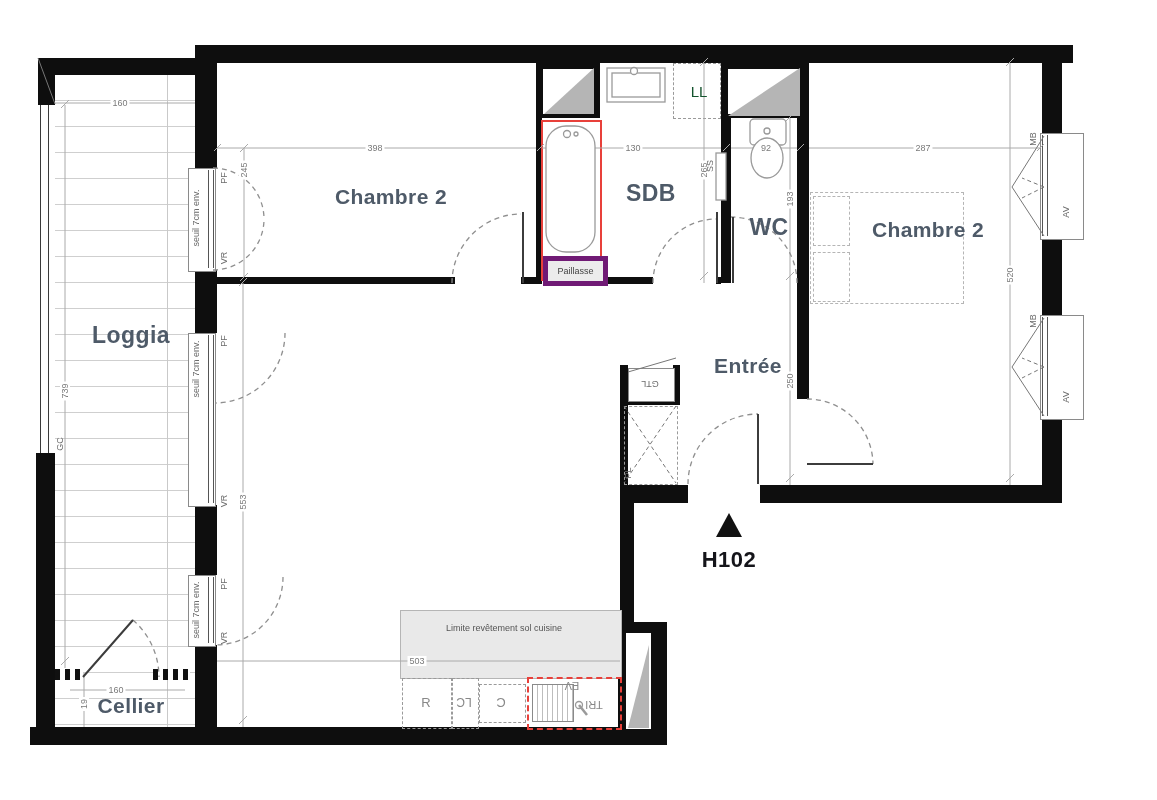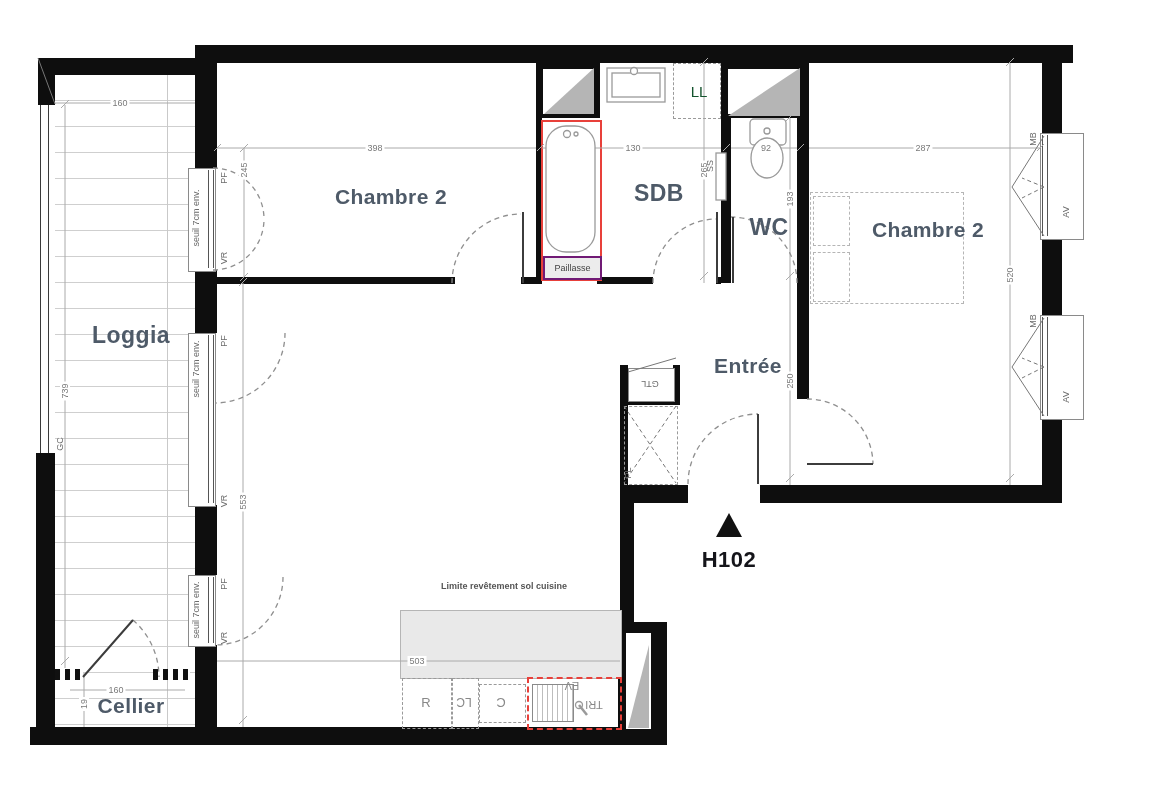--- a/index.html
+++ b/index.html
@@ -22,21 +22,21 @@
   .winV{position:absolute;background:#fff;border:1px solid #8a8a8a;}
   .glz{position:absolute;background:#fff;border-left:1px solid #555;border-right:1px solid #555;}
   .dashbox{position:absolute;border:1.5px dashed #9a9a9a;background:transparent;}
   .redbox{position:absolute;border:2px dashed #e8403a;}
   .tubred{position:absolute;border:2px solid #e8403a;background:#fff;}
   .gray{position:absolute;background:#e9e9e9;border:1px solid #b5b5b5;}
   .deck{position:absolute;background:repeating-linear-gradient(180deg,rgba(0,0,0,0) 0 25px,#cfcfcf 25px 26px);}
   .rail{position:absolute;background:#fff;border-left:1.5px solid #3a3a3a;border-right:1.5px solid #3a3a3a;}
   .hatch{position:absolute;background:repeating-linear-gradient(90deg,#111 0 5px,#fff 5px 10px);}
   .evunit{position:absolute;border:1px solid #8a8a8a;background:repeating-linear-gradient(90deg,#fff 0 4px,#bdbdbd 4px 5px);}
-  .paill{position:absolute;background:#ececec;border:2px solid #701a75;display:flex;align-items:center;justify-content:center;
+  .paill{position:absolute;background:#ececec;border:5px solid #701a75;display:flex;align-items:center;justify-content:center;
          font-size:9px;color:#444;}
   svg.ol{position:absolute;left:0;top:0;pointer-events:none;}
 </style>
 </head>
 <body>
 
 <div class="plan">
 
   <div class="deck abs" style="left:55px;top:75px;width:140px;height:652px;"></div>
   <div class="abs" style="left:167px;top:75px;width:1px;height:652px;background:#c9c9c9;"></div>
@@ -173,21 +173,21 @@
       <ellipse cx="767" cy="158" rx="16" ry="20"></ellipse>
       <rect x="716" y="153" width="10" height="47"></rect>
       <circle cx="579" cy="705" r="3.5"></circle>
       <path d="M579,705l8,10" stroke-width="2.5"></path>
     </g>
 
     <polygon points="716,537 742,537 729,513" fill="#111111"></polygon>
   </svg>
 
   <div class="lbl" style="left:391px;top:197px;">Chambre 2</div>
-  <div class="lbl big" style="left:651px;top:193px;margin-left:8px;">SDB</div>
+  <div class="lbl big" style="left:651px;top:193px;">SDB</div>
   <div class="lbl big" style="left:769px;top:227px;">WC</div>
   <div class="lbl" style="left:928px;top:230px;">Chambre 2</div>
   <div class="lbl big" style="left:131px;top:335px;">Loggia</div>
   <div class="lbl" style="left:748px;top:366px;">Entrée</div>
   <div class="lbl" style="left:131px;top:706px;">Cellier</div>
   <div class="h102" style="left:729px;top:560px;">H102</div>
 
   <div class="dim" style="left:120px;top:103px;">160</div>
   <div class="dim" style="left:375px;top:148px;">398</div>
   <div class="dim" style="left:633px;top:148px;">130</div>
@@ -215,20 +215,20 @@
   <div class="ann rv" style="left:224px;top:638px;">VR</div>
   <div class="ann rv" style="left:60px;top:444px;">GC</div>
   <div class="ann ll" style="left:699px;top:91px;">LL</div>
   <div class="ann rv" style="left:710px;top:166px;">SS</div>
   <div class="ann rv" style="left:1033px;top:139px;">MB</div>
   <div class="ann rv" style="left:1066px;top:212px;">AV</div>
   <div class="ann rv" style="left:1033px;top:321px;">MB</div>
   <div class="ann rv" style="left:1066px;top:397px;">AV</div>
   <div class="ann r180" style="left:650px;top:384px;">GTL</div>
   <div class="ann rv" style="left:628px;top:473px;">PL</div>
-  <div class="ann" style="left:504px;top:586px;color:#555;font-weight:bold;">Limite revêtement sol cuisine</div>
+  <div class="ann" style="left:504px;top:628px;color:#555;">Limite revêtement sol cuisine</div>
   <div class="ann" style="left:426px;top:702px;font-size:13px;color:#888;">R</div>
   <div class="ann r180" style="left:464px;top:702px;font-size:12px;color:#888;">LC</div>
   <div class="ann r180" style="left:501px;top:702px;font-size:13px;color:#888;">C</div>
   <div class="ann r180" style="left:572px;top:686px;font-size:11px;color:#888;">EV</div>
   <div class="ann r180" style="left:594px;top:705px;font-size:11px;color:#888;">TRI</div>
 
 </div>
 
 </body></html>

